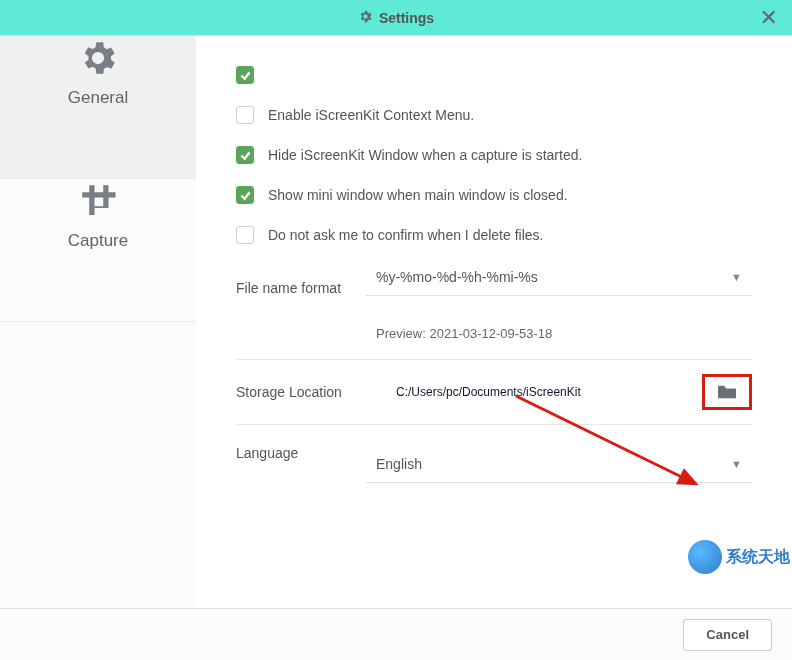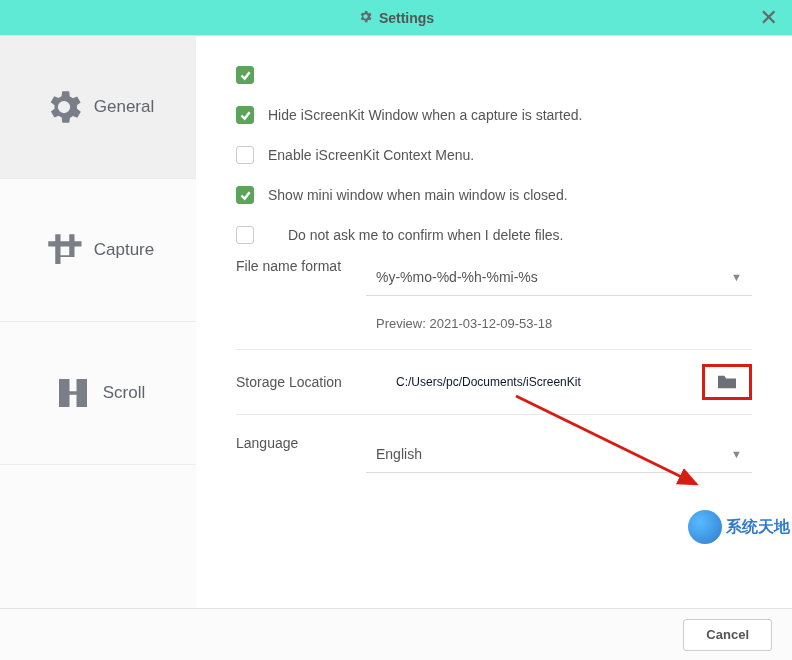--- a/index.html
+++ b/index.html
@@ -4,51 +4,51 @@
 <style>
   * { box-sizing: border-box; margin: 0; padding: 0; }
   html, body { width: 792px; height: 660px; font-family: "Segoe UI", Arial, sans-serif; color: #555; background: #fff; overflow: hidden; }
 
   .header { height: 36px; border-bottom: 1px solid #e0e0e0; display: flex; align-items: center; justify-content: center; position: relative; background: #5eead4; }
   .header-title { font-size: 14px; color: #555; display: flex; align-items: center; gap: 6px; font-weight: 600; }
   .close-btn { position: absolute; right: 14px; top: 50%; transform: translateY(-50%); font-size: 22px; line-height: 1; color: #666; cursor: pointer; }
 
   .body { display: flex; height: 572px; }
   .sidebar { width: 196px; background: #fbfbfb; }
-  .side-item { height: 143px; display: flex; flex-direction: row; align-items: center; justify-content: center; gap: 8px; color: #5f646c; border-bottom: 1px solid #ececec; cursor: pointer; }
+  .side-item { height: 143px; display: flex; flex-direction: column; align-items: center; justify-content: flex-start; gap: 8px; color: #5f646c; border-bottom: 1px solid #ececec; cursor: pointer; }
   .side-item.active { background: #f0f0f0; }
   .side-label { font-size: 17px; color: #5f646c; }
   .side-icon { width: 44px; height: 44px; display: flex; align-items: center; justify-content: center; }
   .side-icon svg { width: 42px; height: 42px; fill: #7a7f87; }
 
   .content { flex: 1; padding: 30px 40px 10px 40px; position: relative; }
   .row { display: flex; align-items: center; margin-bottom: 22px; font-size: 14px; color: #555; }
   .chk { width: 18px; height: 18px; border: 1px solid #ccc; border-radius: 3px; margin-right: 14px; display: inline-flex; align-items: center; justify-content: center; flex-shrink: 0; }
   .chk.on { background: #5aa55a; border-color: #5aa55a; }
   .chk.on svg { width: 13px; height: 13px; stroke: #fff; stroke-width: 3; fill: none; }
   .chk-label { color: #555; }
 
-  .field-row { display: flex; align-items: flex-start; margin-top: 6px; margin-bottom: 12px; }
+  .field-row { display: flex; align-items: flex-end; margin-top: 6px; margin-bottom: 22px; }
   .field-label { width: 130px; font-size: 14px; color: #555; }
   .select { flex: 1; border-bottom: 1px solid #ddd; height: 38px; display: flex; align-items: center; justify-content: space-between; padding: 0 10px; font-size: 14px; color: #555; cursor: pointer; }
   .select .caret { font-size: 11px; color: #888; }
   .preview { margin-left: 130px; font-size: 13px; color: #666; padding: 8px 10px 18px 10px; }
 
   .storage-row { display: flex; align-items: center; border-top: 1px solid #e8e8e8; border-bottom: 1px solid #e8e8e8; padding: 14px 0; margin-bottom: 10px; }
   .storage-val { flex: 1; text-align: left; font-size: 12px; color: #0f172a; padding-left: 30px; }
   .folder-highlight { border: 3px solid #d81c12; padding: 4px 10px 4px 10px; display: inline-flex; align-items: center; justify-content: center; margin-left: 8px; }
   .folder-btn { width: 24px; height: 22px; display: inline-flex; align-items: center; justify-content: center; cursor: pointer; }
   .folder-btn svg { width: 22px; height: 18px; fill: #6b7078; }
 
   .lang-row { display: flex; align-items: flex-start; padding: 10px 0 0 0; }
 
   .footer { height: 52px; border-top: 1px solid #e2e2e2; display: flex; align-items: center; justify-content: flex-end; padding: 0 20px; gap: 12px; background: #fbfbfb; }
   .btn { height: 32px; padding: 0 22px; border: 1px solid #ccc; border-radius: 3px; background: #fff; font-size: 13px; color: #555; cursor: pointer; display: inline-flex; align-items: center; font-weight: bold; }
 
-  .watermark { position: absolute; right: 2px; bottom: 64px; display: flex; align-items: center; gap: 4px; opacity: 0.85; pointer-events: none; text-align: center; }
+  .watermark { position: absolute; right: 2px; bottom: 34px; display: flex; align-items: center; gap: 4px; opacity: 0.85; pointer-events: none; text-align: center; }
   .watermark .wm-icon { width: 34px; height: 34px; border-radius: 50%; background: radial-gradient(circle at 35% 35%, #3bb0ff, #0b64c4); position: relative; }
   .watermark .wm-text { font-size: 16px; font-weight: 700; color: #0b64c4; }
 
   .arrow-overlay { position: absolute; left: 0; top: 0; width: 100%; height: 100%; pointer-events: none; }
 </style>
 </head>
 <body>
 
 <div class="header">
   <div class="header-title">
@@ -73,66 +73,58 @@
       <span class="side-label">General</span>
     </div>
     <div class="side-item">
       <span class="side-icon">
         <svg viewBox="0 0 24 24">
             <path d="M7 3v4H3v3h4v10h3v-4h8v4h0V10h4V7h-4V3h-3v4h-5V3Zm3 7h5v5h-5Z"></path>
           </svg>
       </span>
       <span class="side-label">Capture</span>
     </div>
-    <div class="side-item">
-      <span class="side-icon">
-        <svg viewBox="0 0 24 24">
-            <path d="M4 4h6v16H4Zm10 0h6v16h-6ZM4 11h16v2H4Z"></path>
-          </svg>
-      </span>
-      <span class="side-label">Scroll</span>
-    </div>
   </div>
 
   <div class="content">
 
 
     <div class="row">
         <span class="chk on">
           <svg viewBox="0 0 16 16">
             <polyline points="3,8 7,12 13,4"></polyline>
           </svg>
         </span>
       </div>
 
+    <div class="row">
+        <span class="chk"></span>
+        <span class="chk-label">Enable iScreenKit Context Menu.</span>
+      </div>
+
     <div class="row" style="margin-top:14px;">
         <span class="chk on">
           <svg viewBox="0 0 16 16">
             <polyline points="3,8 7,12 13,4"></polyline>
           </svg>
         </span>
         <span class="chk-label">Hide iScreenKit Window when a capture is started.</span>
-      </div>
-
-    <div class="row">
-        <span class="chk"></span>
-        <span class="chk-label">Enable iScreenKit Context Menu.</span>
       </div>
 
     <div class="row">
         <span class="chk on">
           <svg viewBox="0 0 16 16">
             <polyline points="3,8 7,12 13,4"></polyline>
           </svg>
         </span>
         <span class="chk-label">Show mini window when main window is closed.</span>
       </div>
 
 
-    <div class="row" style="margin-bottom:14px;gap:20px;">
+    <div class="row" style="margin-bottom:14px;">
         <span class="chk"></span>
         <span class="chk-label">Do not ask me to confirm when I delete files.</span>
       </div>
 
     <div class="field-row">
       <div class="field-label">File name format</div>
       <div class="select">
         <span>%y-%mo-%d-%h-%mi-%s</span>
         <span class="caret">▼</span>
       </div>

